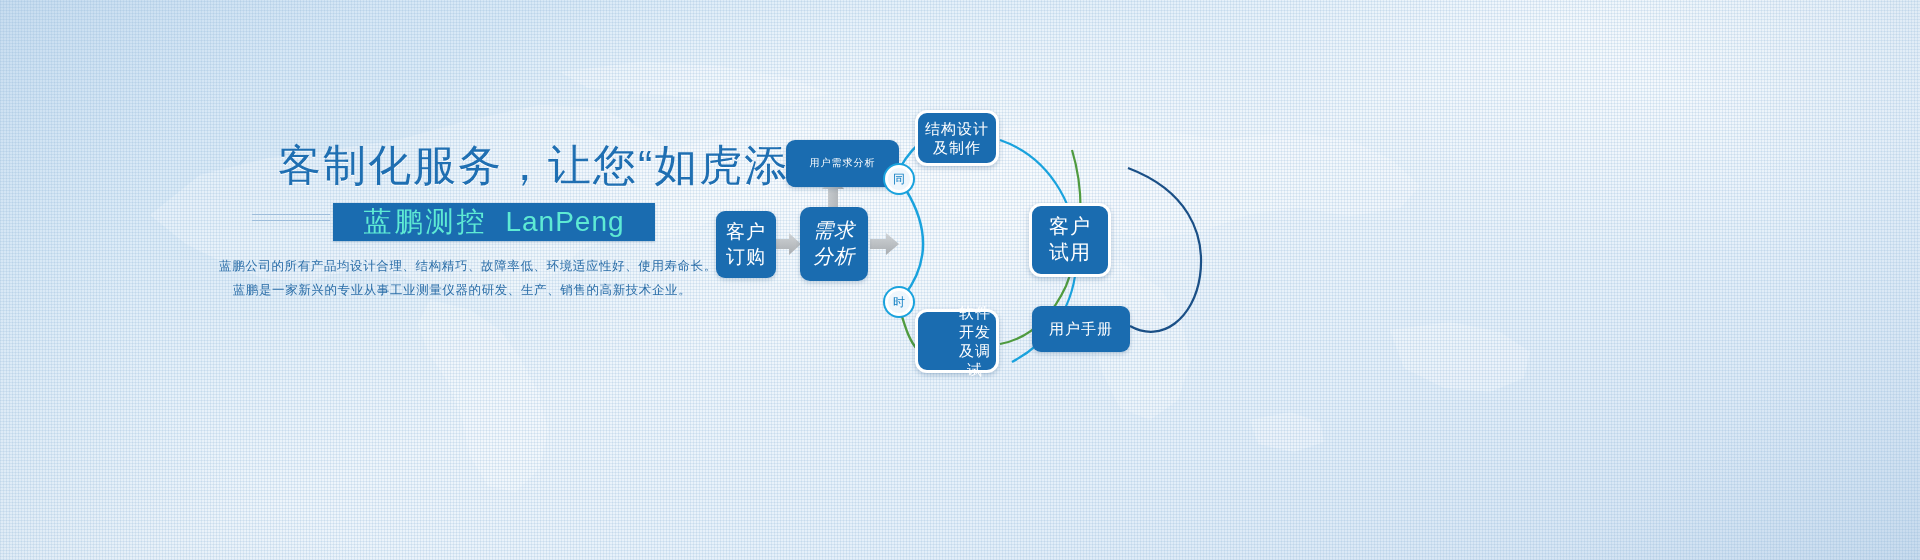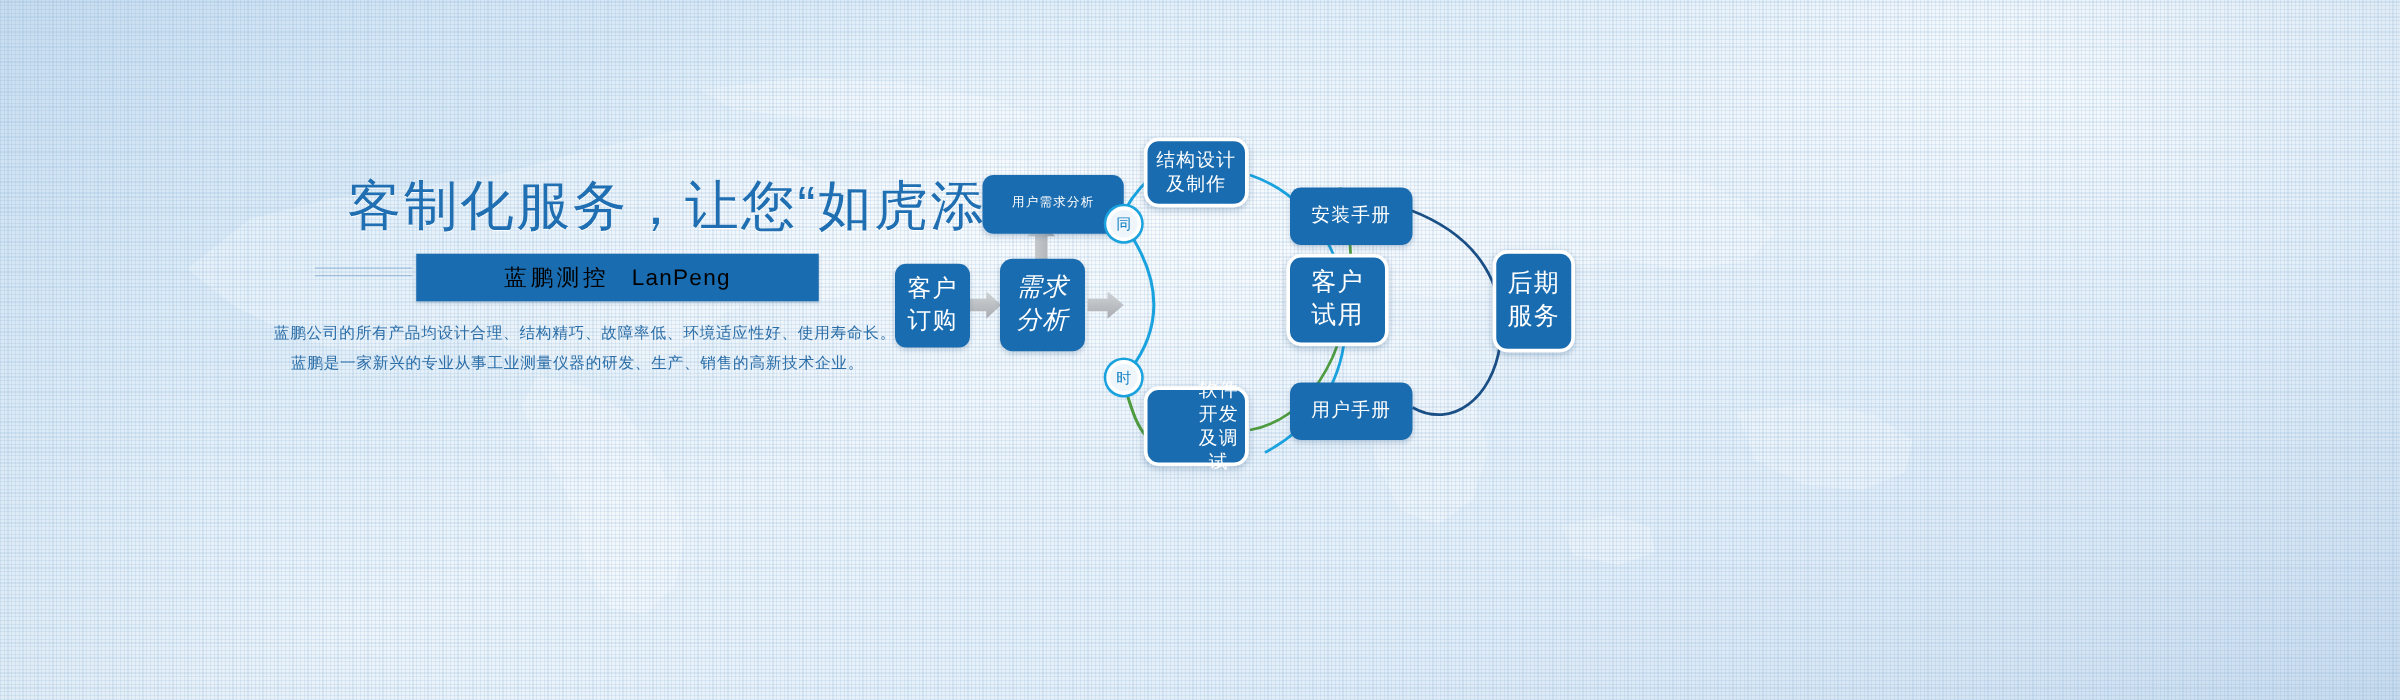--- a/index.html
+++ b/index.html
@@ -52,21 +52,21 @@
     text-shadow:0 1px 0 rgba(255,255,255,.85);
   }
 
   .bluebar {
     position:absolute; left:333px; top:203px;
     width:322px; height:38px; background:#1a6cb0;
     display:flex; align-items:center; justify-content:center;
     box-shadow:0 1px 2px rgba(20,70,120,.25);
   }
   .bluebar .bartext {
-    color:#000000; font-size:18px; letter-spacing:3px; white-space:nowrap;
+    color:#5eead4; font-size:28px; letter-spacing:3px; white-space:nowrap;
   }
   .bluebar .bartext .en { letter-spacing:1px; margin-left:18px; }
 
   
   .rule { position:absolute; left:252px; top:214px; width:78px; height:14px; }
   .rule i { display:block; height:1px; background:#9dbddb; }
   .rule i:first-child { margin-bottom:5px; }
 
   .desc {
     position:absolute; left:0; top:254px; width:900px;
@@ -240,39 +240,31 @@
         <span>结构设计</span><br><span>及制作</span>
       </span>
     </div>
 
     <div class="node ring" id="n-software">
       <span>
         <span>软件开发</span><br><span>及调试</span>
       </span>
     </div>
 
-    <div class="node" id="n-install">
-      <span>安装手册</span>
-    </div>
 
     <div class="node ring" id="n-trial">
       <span>
         <span>客户</span><br><span>试用</span>
       </span>
     </div>
 
     <div class="node" id="n-manual">
       <span>用户手册</span>
     </div>
 
-    <div class="node ring" id="n-after">
-      <span>
-        <span>后期</span><br><span>服务</span>
-      </span>
-    </div>
 
     <div class="badge" id="b-tong">
       <span>同</span>
     </div>
     <div class="badge" id="b-shi">
       <span>时</span>
     </div>
 
   </div>
 </div>

